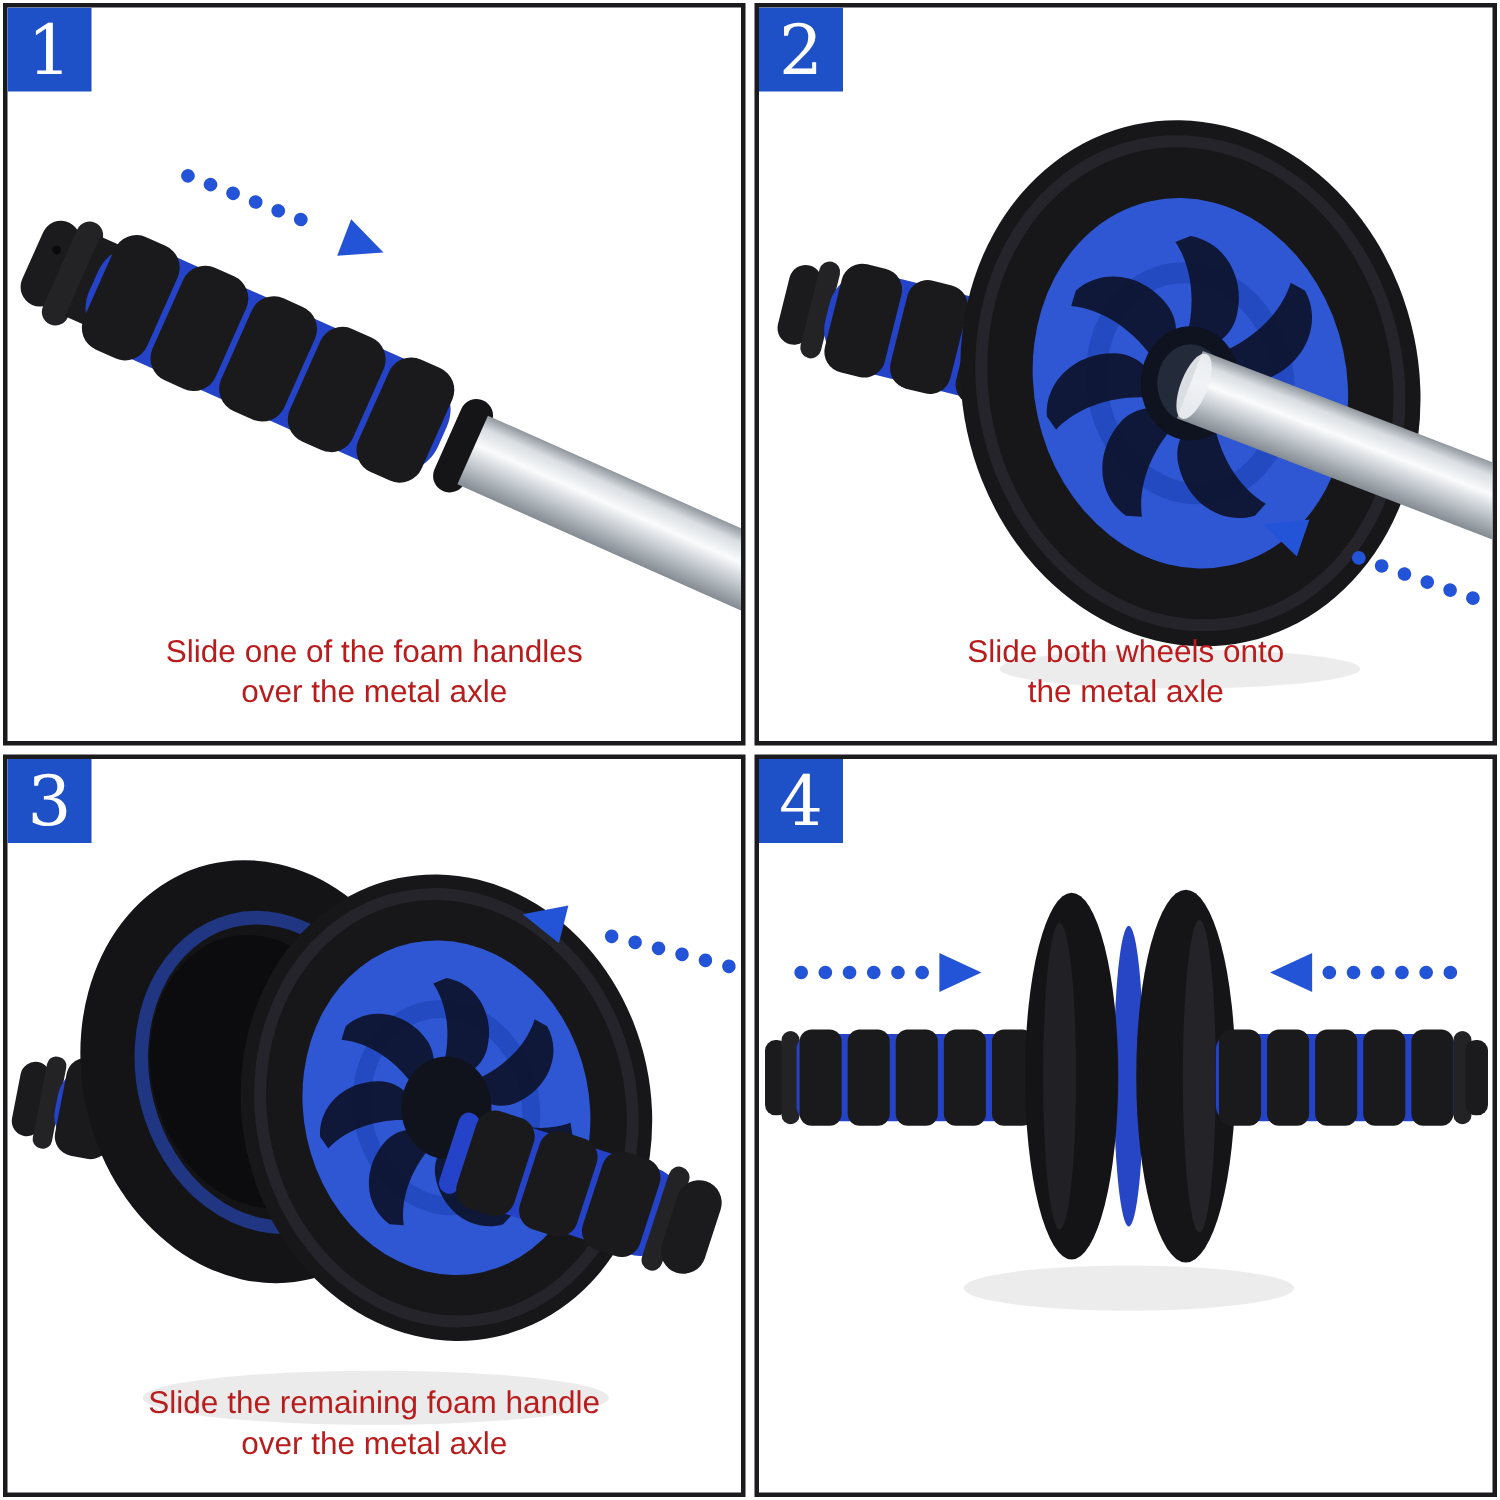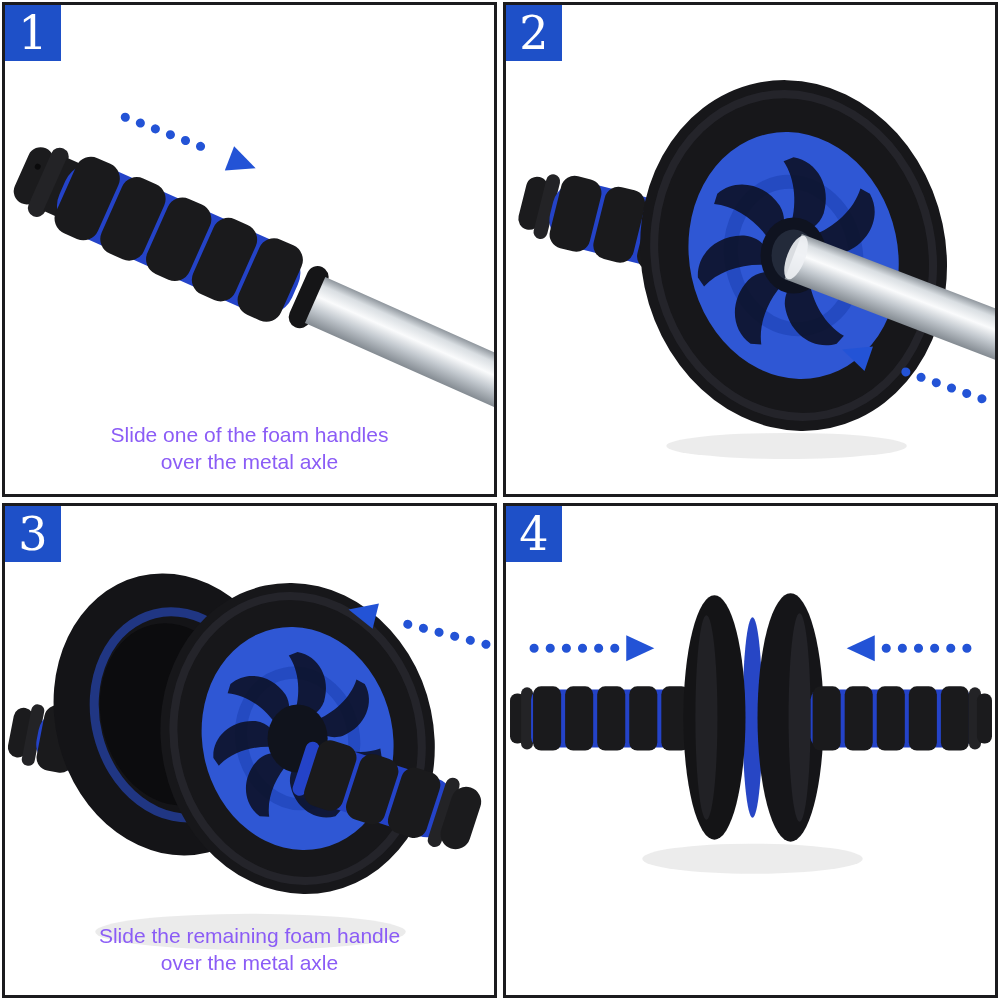--- a/index.html
+++ b/index.html
@@ -14,21 +14,21 @@
     overflow:hidden;box-sizing:border-box;
   }
   .panel svg.illo{position:absolute;left:0;top:0;width:100%;height:100%;display:block;}
   .badge{
     position:absolute;left:0;top:0;width:56px;height:56px;
     background:#1e50c8;color:#fff;display:flex;align-items:center;justify-content:center;
     font-family:"DejaVu Serif", serif;font-size:46px;line-height:1;z-index:3;
   }
   .caption{
     position:absolute;left:0;right:0;bottom:18px;z-index:2;
-    text-align:center;color:#8b5cf6;font-size:21px;line-height:1.28;
+    text-align:center;color:#b91c1c;font-size:21px;line-height:1.28;
     white-space:pre-line;
   }
   .panel-4 .caption{bottom:10px;}
 </style>
 </head>
 <body>
 
 <div class="sheet">
 
   <section class="panel panel-1">
@@ -118,20 +118,22 @@
       </g>
 
       <g>
         <line x1="475" y1="393" x2="390" y2="363" stroke="#2353d6" stroke-width="9" stroke-linecap="round" stroke-dasharray="0.1 16"></line>
         <polygon points="0,-13 28,0 0,13" fill="#2353d6" transform="translate(362,353) rotate(199)"></polygon>
       </g>
     </svg>
     <div class="badge">
       <span>2</span>
     </div>
+    <div class="caption">Slide both wheels onto
+the metal axle</div>
   </section>
 
   <section class="panel panel-3">
     <svg class="illo" viewBox="0 0 488 488" preserveAspectRatio="none">
 
       <g transform="rotate(11 20 225)">
         <rect x="6" y="202" width="20" height="50" rx="10" fill="#1b1b1d"></rect>
         <rect x="22" y="196" width="13" height="62" rx="6" fill="#232326"></rect>
         <rect x="33" y="197" width="156" height="58" rx="24" fill="#2443c8"></rect>
         <rect x="36" y="193" width="37" height="66" rx="13" fill="#1a1a1c"></rect>

